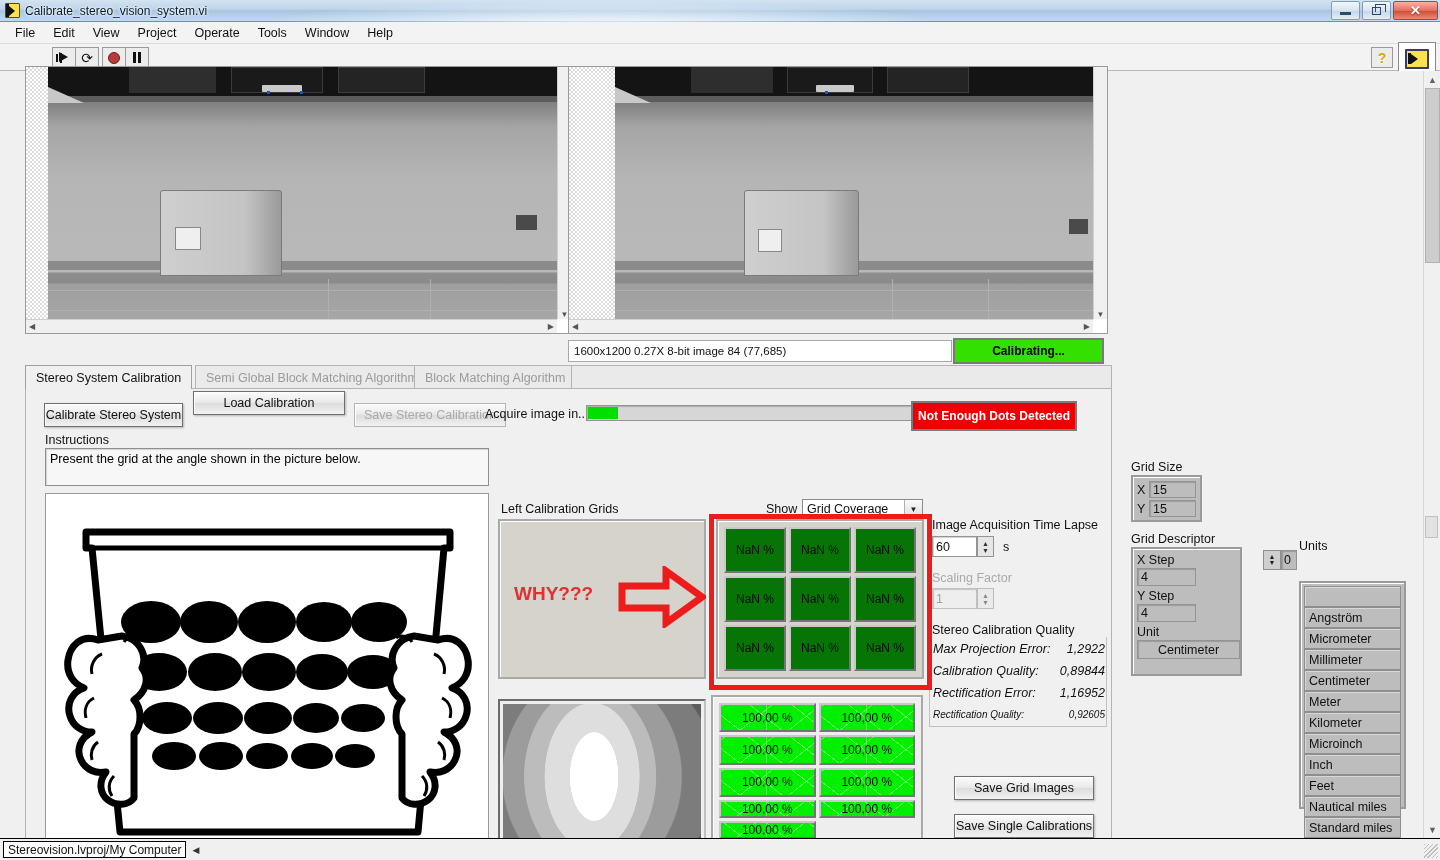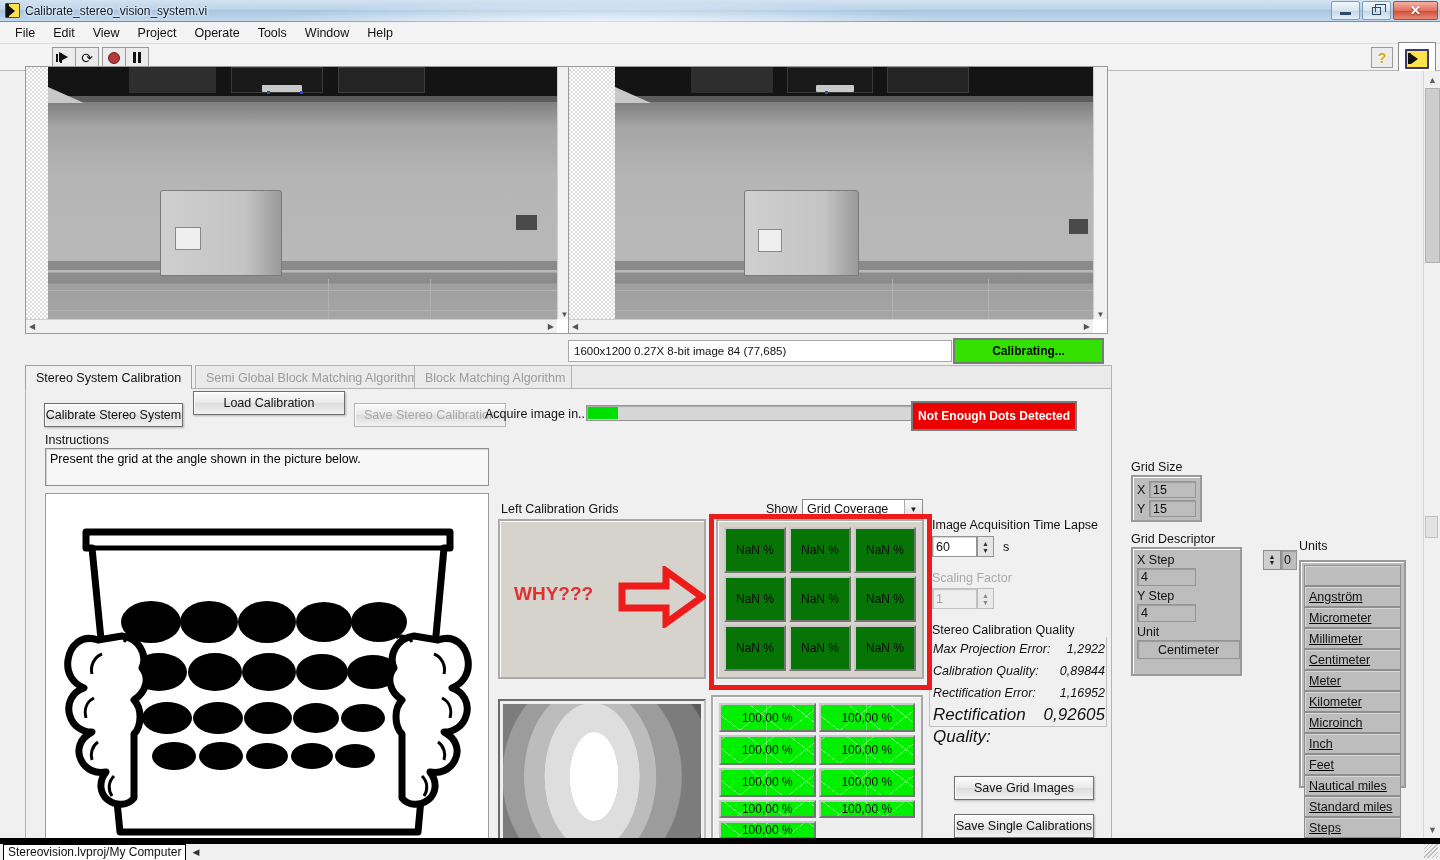--- a/index.html
+++ b/index.html
@@ -299,21 +299,21 @@
 
   .minispin{
     position:absolute;width:18px;height:20px;border:1px solid #8e8e8e;background:#cfcfcf;
     display:flex;flex-direction:column;align-items:center;justify-content:center;
   }
   .minispin i{font-style:normal;font-size:7px;line-height:6px;color:#222;}
 
   
   #statusbar{
     position:absolute;left:0;bottom:0;width:1440px;height:22px;
-    background:#f0f0f0;border-top:6px solid #000000;display:flex;align-items:center;
+    background:#f0f0f0;border-top:1px solid #000000;display:flex;align-items:center;
   }
   #statusbar .proj{
     border:1px solid #000;background:#fff;height:17px;margin-left:3px;
     display:flex;align-items:center;padding:0 4px;font-size:12px;color:#111;
   }
   #statusbar .leftarrow{font-size:9px;color:#333;margin-left:6px;}
   #statusbar .rightgrip{ position:absolute;right:2px;bottom:2px;width:14px;height:14px;
     background:repeating-linear-gradient(135deg,#bdbdbd 0 1px,transparent 1px 3px);}
 </style>
 </head>
@@ -636,21 +636,21 @@
         <span>1,2922</span>
       </div>
       <div style="display:flex;justify-content:space-between;font-size:12.5px;color:#111;line-height:22px;">
         <span>Calibration Quality:</span>
         <span>0,89844</span>
       </div>
       <div style="display:flex;justify-content:space-between;font-size:12.5px;color:#111;line-height:22px;">
         <span>Rectification Error:</span>
         <span>1,16952</span>
       </div>
-      <div style="display:flex;justify-content:space-between;font-size:17px;color:#111;line-height:22px;">
+      <div style="display:flex;justify-content:space-between;font-size:10px;color:#111;line-height:22px;">
         <span>Rectification Quality:</span>
         <span>0,92605</span>
       </div>
     </div>
 
     <div class="lv-btn" style="position:absolute;left:928px;top:387px;width:140px;height:24px;text-align:right;">Save Grid Images</div>
     <div class="lv-btn" style="position:absolute;left:928px;top:425px;width:140px;height:24px;">Save Single Calibrations</div>
     <div class="lv-btn" style="position:absolute;left:928px;top:465px;width:140px;height:24px;">Exit</div>
   </div>
 
@@ -676,21 +676,21 @@
     <div class="lv-field gray" style="width:103px;height:19px;justify-content:center;padding-left:0;">Centimeter</div>
   </div>
 
   <div class="minispin" style="left:1263px;top:479px;">
       <i>▲</i>
       <i>▼</i>
     </div>
   <div class="lv-field gray" style="position:absolute;left:1281px;top:479px;width:16px;height:20px;padding-left:2px;">0</div>
 
   <div class="lv-label" style="position:absolute;left:1299px;top:468px;">Units</div>
-  <div class="listbox" style="left:1299px;top:489px;width:107px;height:228px;text-decoration:underline;">
+  <div class="listbox" style="left:1299px;top:510px;width:107px;height:228px;">
     <div class="row"></div>
     <div class="row">Angström</div>
     <div class="row">Micrometer</div>
     <div class="row">Millimeter</div>
     <div class="row">Centimeter</div>
     <div class="row">Meter</div>
     <div class="row">Kilometer</div>
     <div class="row">Microinch</div>
     <div class="row">Inch</div>
     <div class="row">Feet</div>

